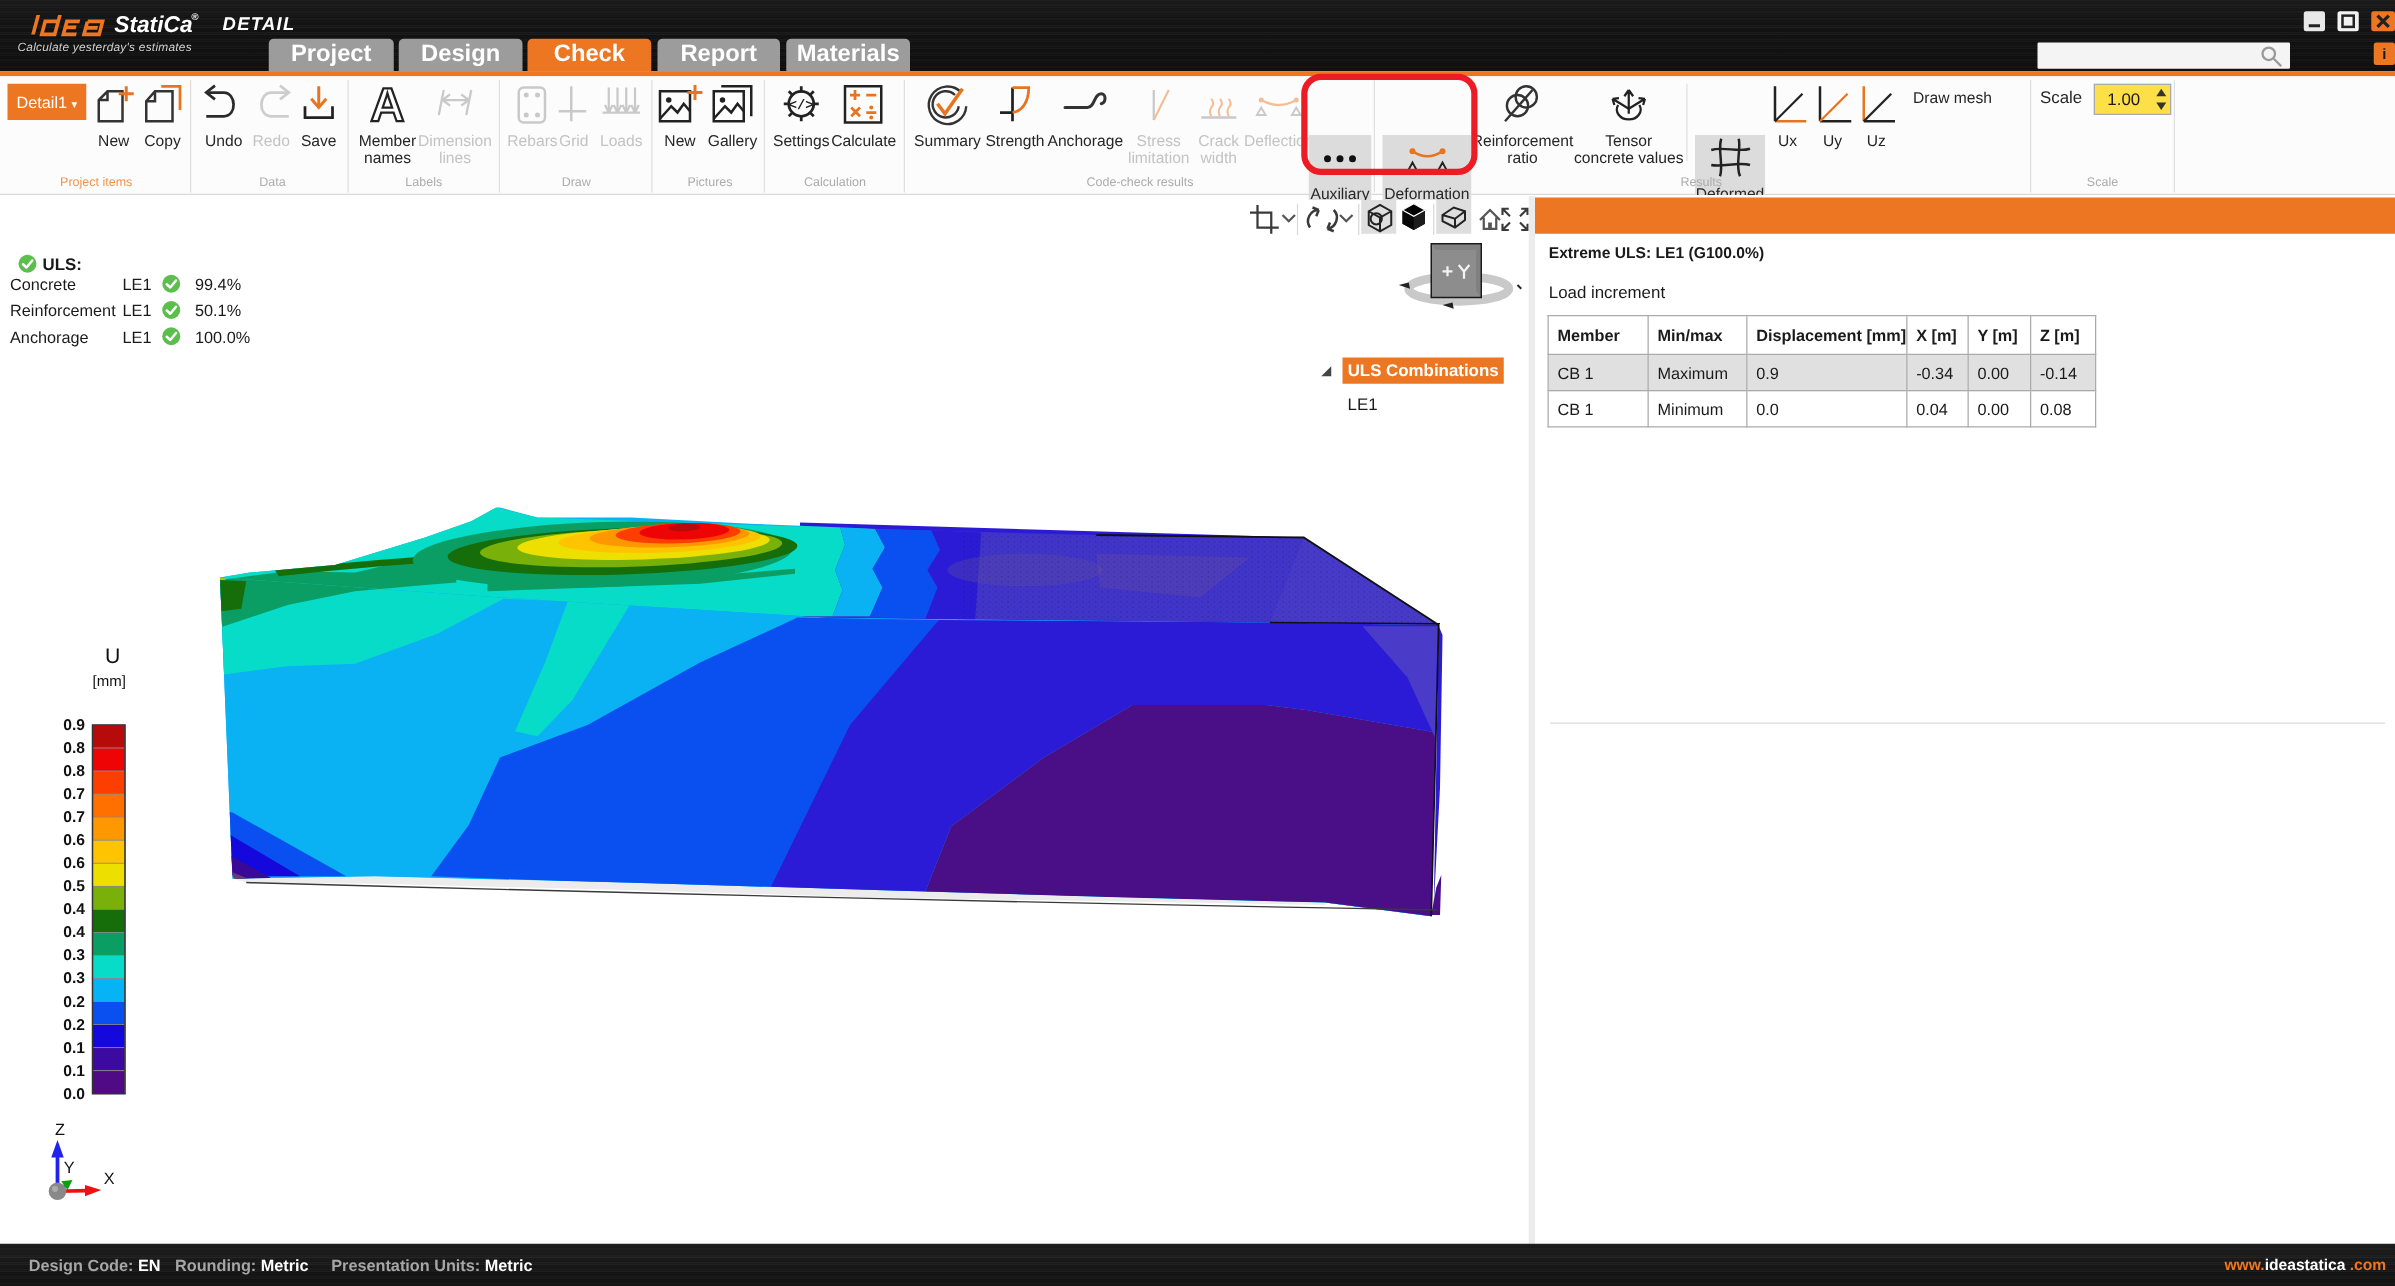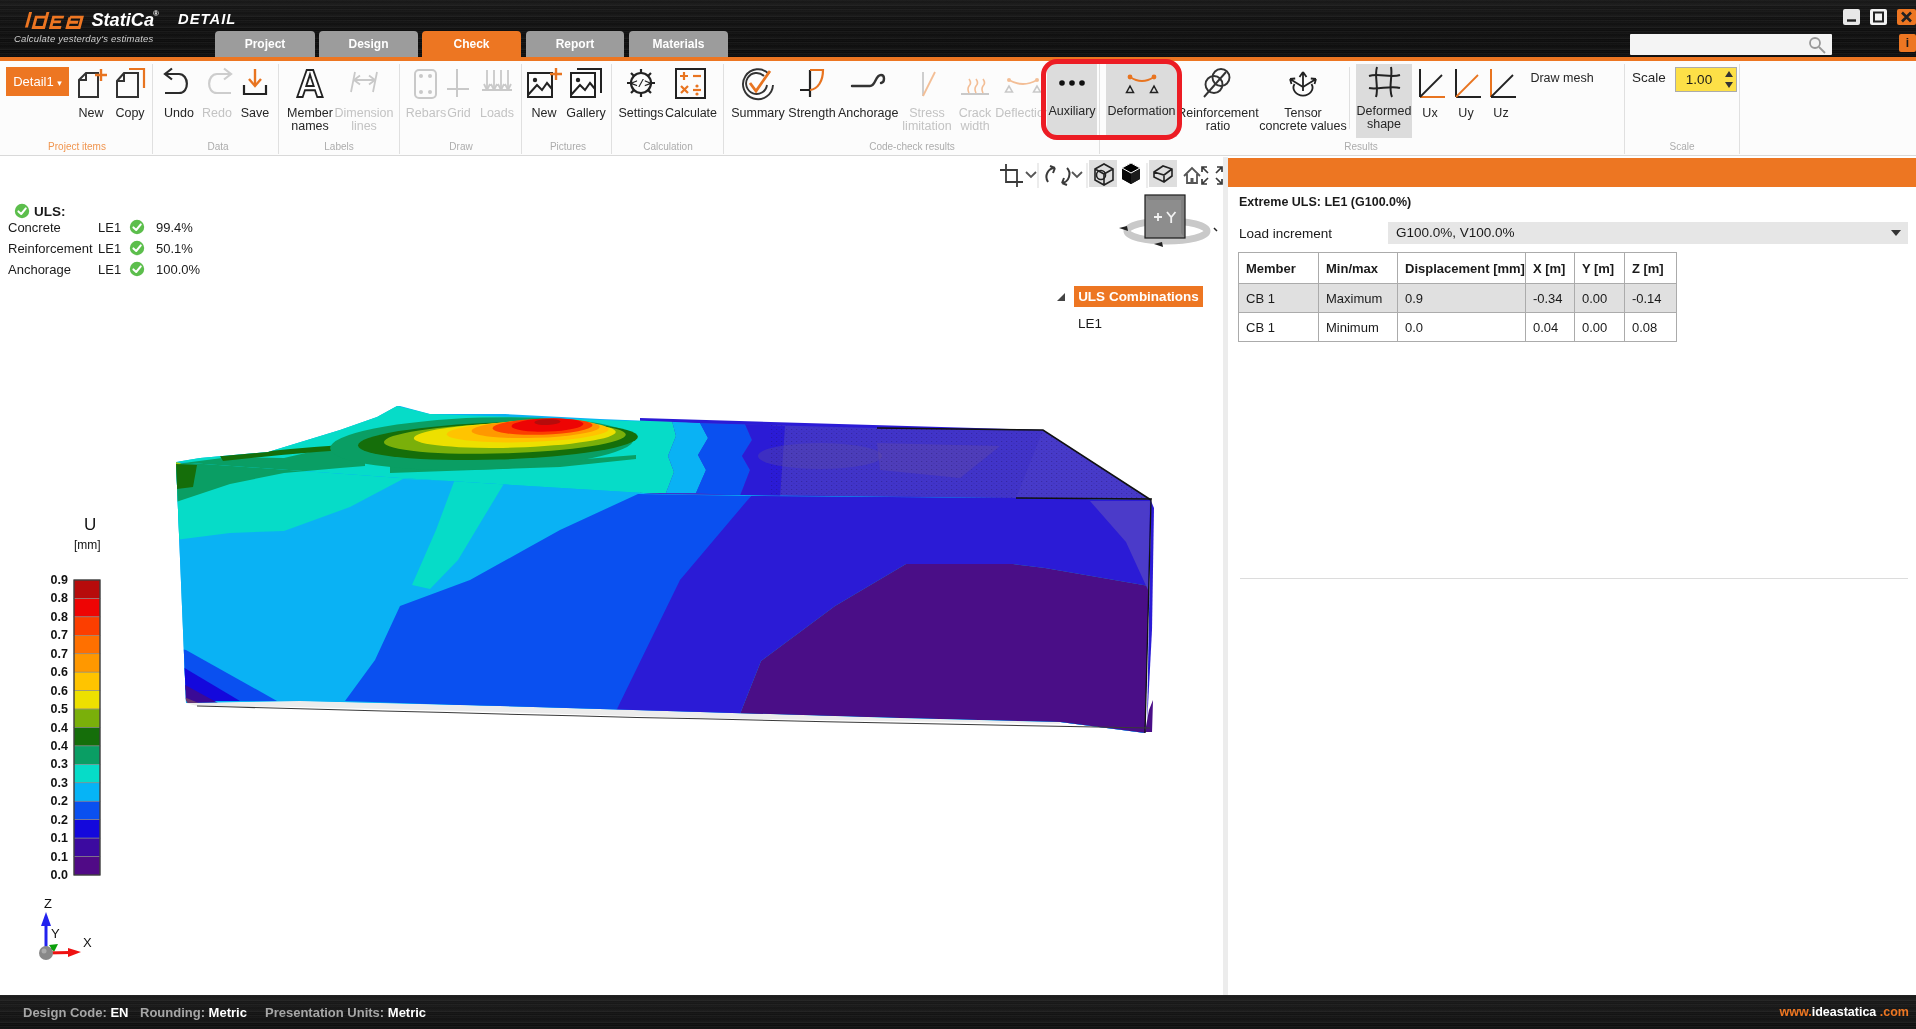--- a/index.html
+++ b/index.html
@@ -10,35 +10,35 @@
 
 #titlebar { position:absolute; left:0; top:0; width:1916px; height:57px;
   background:
     repeating-linear-gradient(180deg, rgba(70,70,70,.28) 0px, rgba(0,0,0,0) 1px, rgba(40,40,40,.20) 2px, rgba(0,0,0,0) 3px, rgba(90,90,90,.16) 4px, rgba(0,0,0,0) 5.5px),
     linear-gradient(180deg,#181818 0%,#101010 40%,#0c0c0c 100%);
 }
 #orangebar { position:absolute; left:0; top:57px; width:1916px; height:4px; background:#ED7622; }
 .logo { position:absolute; left:3px; top:5px; height:26px; color:#fff; font-style:italic; font-weight:bold; }
 .tagline { position:absolute; left:14px; top:33px; color:#cfcfcf; font-style:italic; font-size:9.5px; letter-spacing:.2px; }
 #apptitle { position:absolute; left:0; top:9px; width:1850px; text-align:center; color:#e8e8e8; font-size:15px; }
-.tab { position:absolute; top:31px; height:26px; background:#9C9C9C; border-radius:4px 4px 0 0; color:#fff; font-weight:bold; font-size:12px; text-align:center; line-height:26px; }
+.tab { position:absolute; top:31px; height:26px; background:#9C9C9C; border-radius:4px 4px 0 0; color:#fff; font-weight:bold; font-size:19px; text-align:center; line-height:26px; }
 .tab.active { background:#ED7622; }
 .winbtn { position:absolute; top:9px; width:17px; height:16px; border-radius:2px; }
 #searchbox { position:absolute; left:1630px; top:34px; width:202px; height:21px; background:#f4f4f4; border-radius:1px; }
 #infobtn { position:absolute; left:1899px; top:34px; width:17px; height:18px; background:#ED7622; border-radius:2px; color:#1a1a1a; font-weight:bold; font-size:12px; text-align:center; line-height:18px; }
 
 
 #ribbon { position:absolute; left:0; top:61px; width:1916px; height:95px; background:#FCFCFC; border-bottom:1px solid #d9d9d9; }
 .rsep { position:absolute; top:3px; width:1px; height:90px; background:#e0e0e0; }
 .rlabel { position:absolute; top:80px; font-size:10px; color:#ACACAC; text-align:center; }
 .rlabel.orange { color:#F0954F; }
 .ritem { position:absolute; text-align:center; font-size:12.5px; color:#262626; line-height:1.05; }
 .ritem .lbl { margin-top:2px; }
 .ritem.dis { color:#C3C3C3; }
-.graybtn { background:#DCDCDC; }
+.graybtn { background:#DCDCDC;margin-top:44px; }
 #detail1 { position:absolute; left:6px; top:6px; width:63px; height:29px; background:#ED7622; color:#fff; font-size:13px; line-height:29px; text-align:center; }
 
 
 #canvas { position:absolute; left:0; top:160px; width:1223px; height:835px; background:#fff; }
 #scrollstrip { position:absolute; left:1223px; top:157px; width:5px; height:838px; background:#ececec; }
 
 
 #panel { position:absolute; left:1228px; top:156px; width:688px; height:839px; background:#fff; }
 #panelbar { position:absolute; left:0; top:2px; width:688px; height:29px; background:#ED7622; }
 #ptitle { position:absolute; left:11px; top:39px; font-size:12.5px; font-weight:bold; color:#1a1a1a; }
@@ -571,21 +571,20 @@
       <polyline points="1016,338 1152,339" fill="none" stroke="#111" stroke-width="1.3"></polyline>
       <polyline points="1151,340 1149,420 1145,573" fill="none" stroke="#111" stroke-width="1.3"></polyline>
       <path d="M197,546 Q700,560 1150,568" fill="none" stroke="#3a3a3a" stroke-width="1.1"></path>
     </svg>
   </div>
   <div id="scrollstrip"></div>
   <div id="panel">
     <div id="panelbar"></div>
     <div id="ptitle">Extreme ULS: LE1 (G100.0%)</div>
     <div id="loadlbl">Load increment</div>
-    <div id="loaddd">G100.0%, V100.0%<span class="arr"></span></div>
     <table id="restbl">
       <tbody>
           <tr>
             <th style="width:80px">Member</th>
             <th style="width:79px">Min/max</th>
             <th style="width:122px">Displacement [mm]</th>
             <th style="width:49px">X [m]</th>
             <th style="width:50px">Y [m]</th>
             <th style="width:52px">Z [m]</th>
           </tr>

